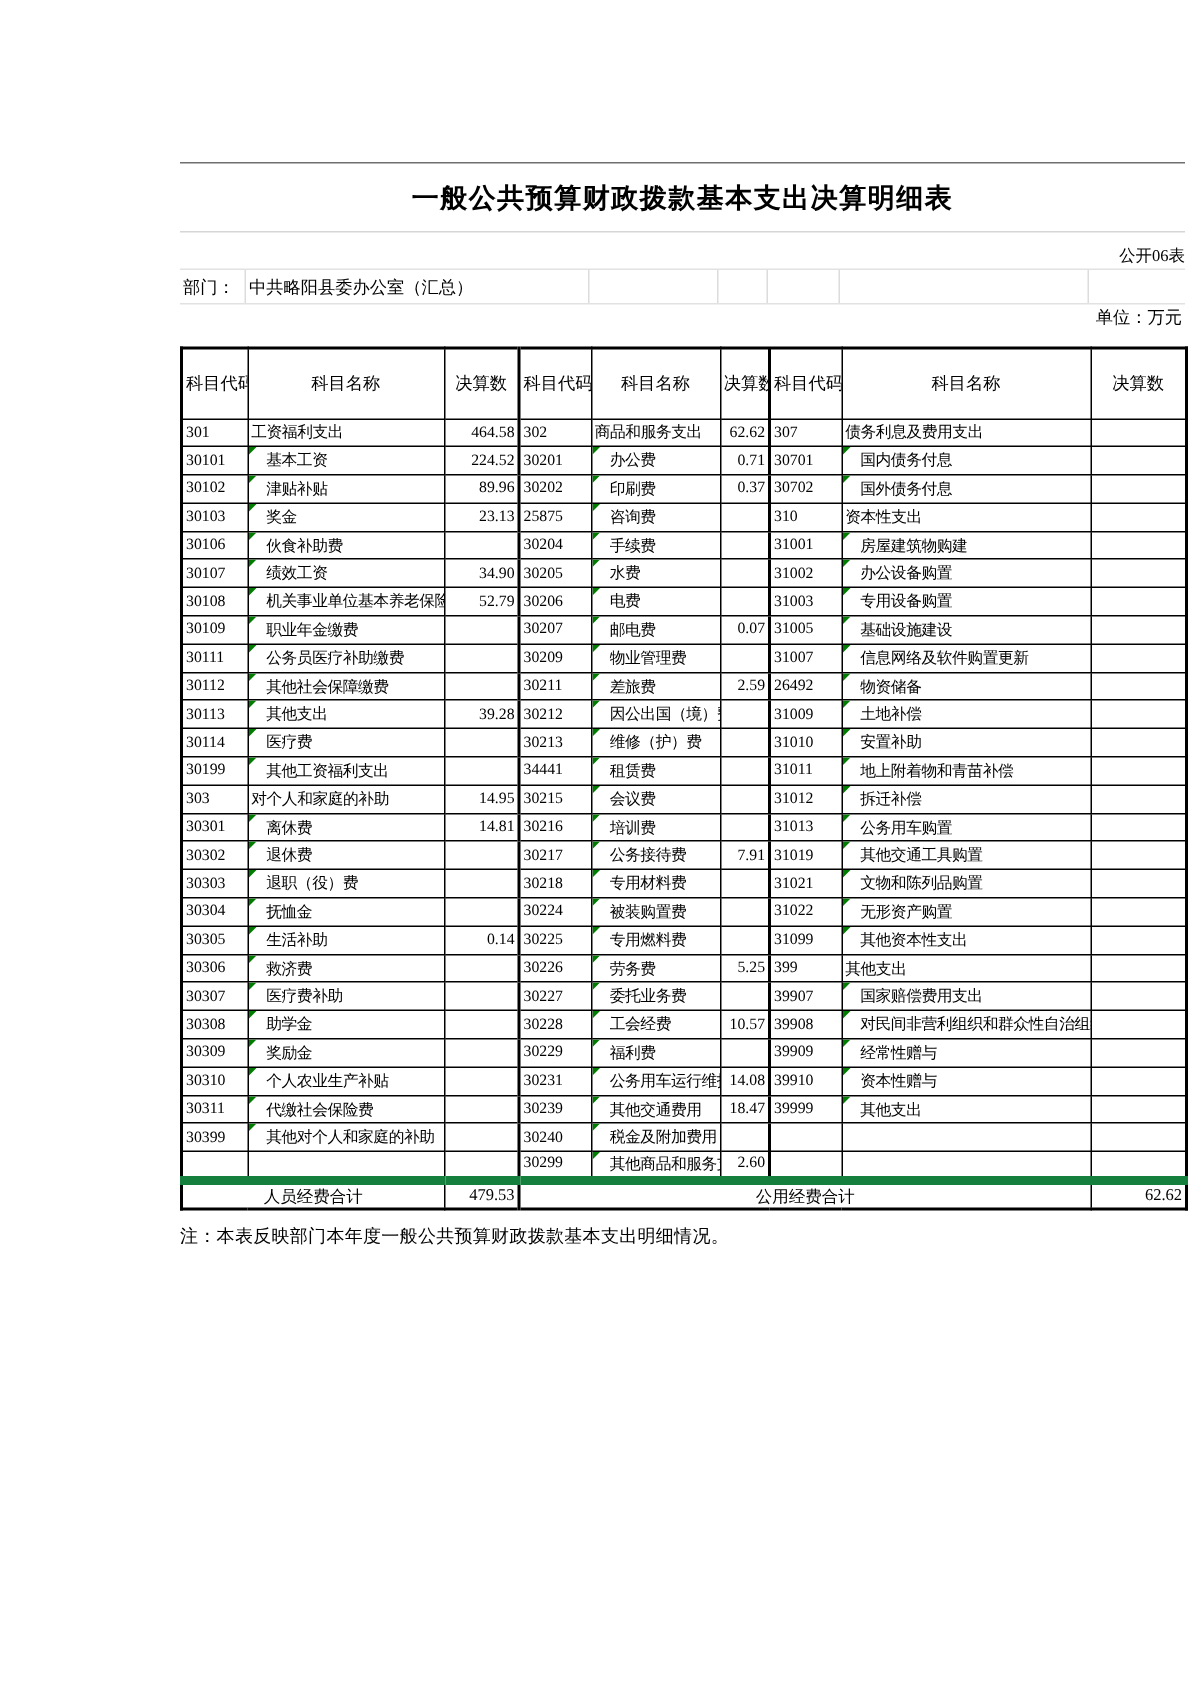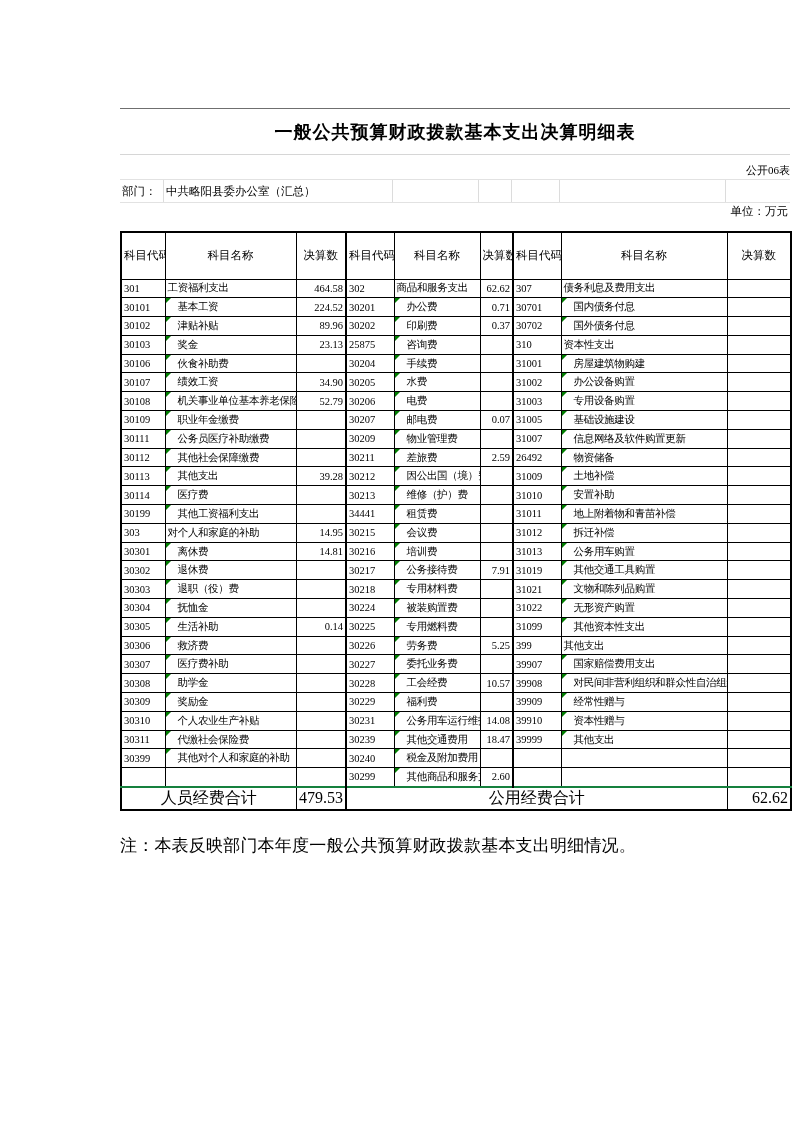--- a/index.html
+++ b/index.html
@@ -12,24 +12,24 @@
   .dept-row .dc:last-child{border-right:none;justify-content:flex-end;margin-top:20px;}
   table{border-collapse:collapse;border:2px solid #000;table-layout:fixed;width:670px;margin-top:28px;}
   th,td{border:1px solid #000;padding:0 2px;white-space:nowrap;overflow:hidden;position:relative;box-sizing:border-box;}
   thead th{height:47px;font-size:11.5px;font-weight:normal;text-align:center;}
   tbody td{height:18.8px;font-size:10.5px;}
   td.code{text-align:left;}
   td.name{text-align:left;letter-spacing:-0.3px;}
   td.name.sub{padding-left:12px;}
   td.val{text-align:right;}
   .gb{border-left-width:2px !important;}
-  tr.totals td{border-top:2px solid #15803d;height:19px;text-align:center;font-size:16px;}
+  tr.totals td{border-top:6px solid #15803d;height:19px;text-align:center;font-size:11px;}
   tr.totals td.val{text-align:right;}
   .marked::before{content:"";position:absolute;left:0;top:0;width:0;height:0;border-top:5px solid #007d00;border-right:5px solid transparent;}
-  .note{margin-top:23px;font-size:17px;letter-spacing:0.2px;}
+  .note{margin-top:9px;font-size:12px;letter-spacing:0.2px;}
 </style>
 </head>
 <body>
 
 <div class="sheet">
 
   <div class="title-band">一般公共预算财政拨款基本支出决算明细表</div>
 
   <div class="formno-row">公开06表</div>
 

